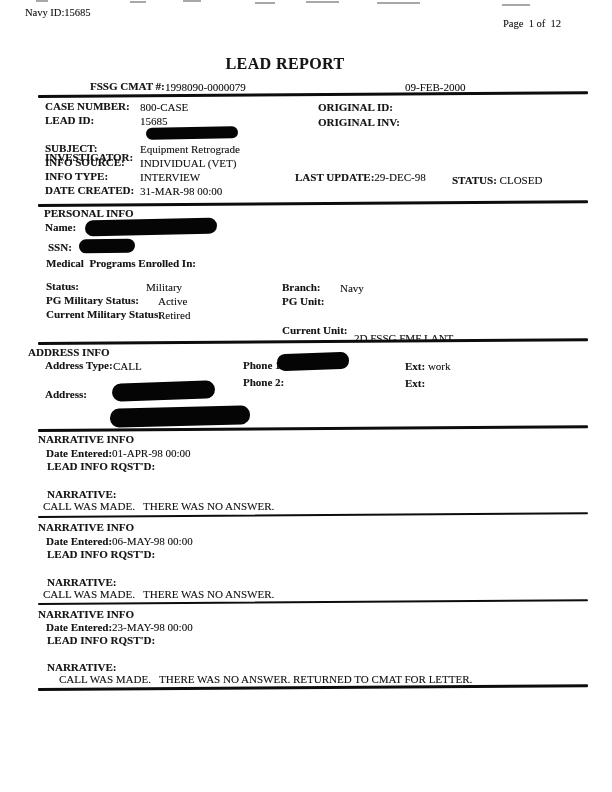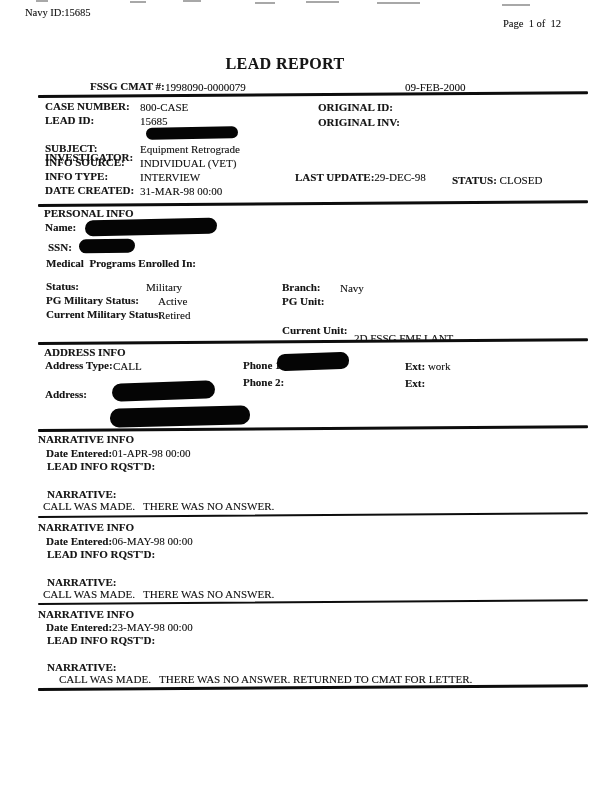--- a/index.html
+++ b/index.html
@@ -93,21 +93,21 @@
 <div class="abs t11 scan" style="left:158px;top:309px;">Retired</div>
 
 <div class="abs t11 b scan" style="left:282px;top:281px;">Branch:</div>
 <div class="abs t11 scan" style="left:340px;top:282px;">Navy</div>
 <div class="abs t11 b scan" style="left:282px;top:295px;">PG Unit:</div>
 <div class="abs t11 scan" style="left:354px;top:296px;margin-top:36px;">2D FSSG FMF LANT</div>
 <div class="abs t11 b scan" style="left:282px;top:324px;">Current Unit:</div>
 
 <div class="rule" style="top:342px;"></div>
 
-<div class="abs t11 b scan" style="left:44px;top:346px;">ADDRESS INFO</div>
+<div class="abs t11 b scan" style="left:28px;top:346px;">ADDRESS INFO</div>
 <div class="abs t11 b scan" style="left:45px;top:359px;">Address Type:</div>
 <div class="abs t11 scan" style="left:113px;top:360px;">CALL</div>
 
 <div class="abs t11 b scan" style="left:243px;top:359px;">Phone 1:</div>
 <div class="redact" style="left:277px;top:353px;width:72px;height:17px;border-radius:8px;transform:rotate(-2deg);"></div>
 <div class="abs t11 scan" style="left:405px;top:360px;">
   <span class="lbl">Ext:</span> <span>work</span>
 </div>
 
 <div class="abs t11 b scan" style="left:243px;top:376px;">Phone 2:</div>

